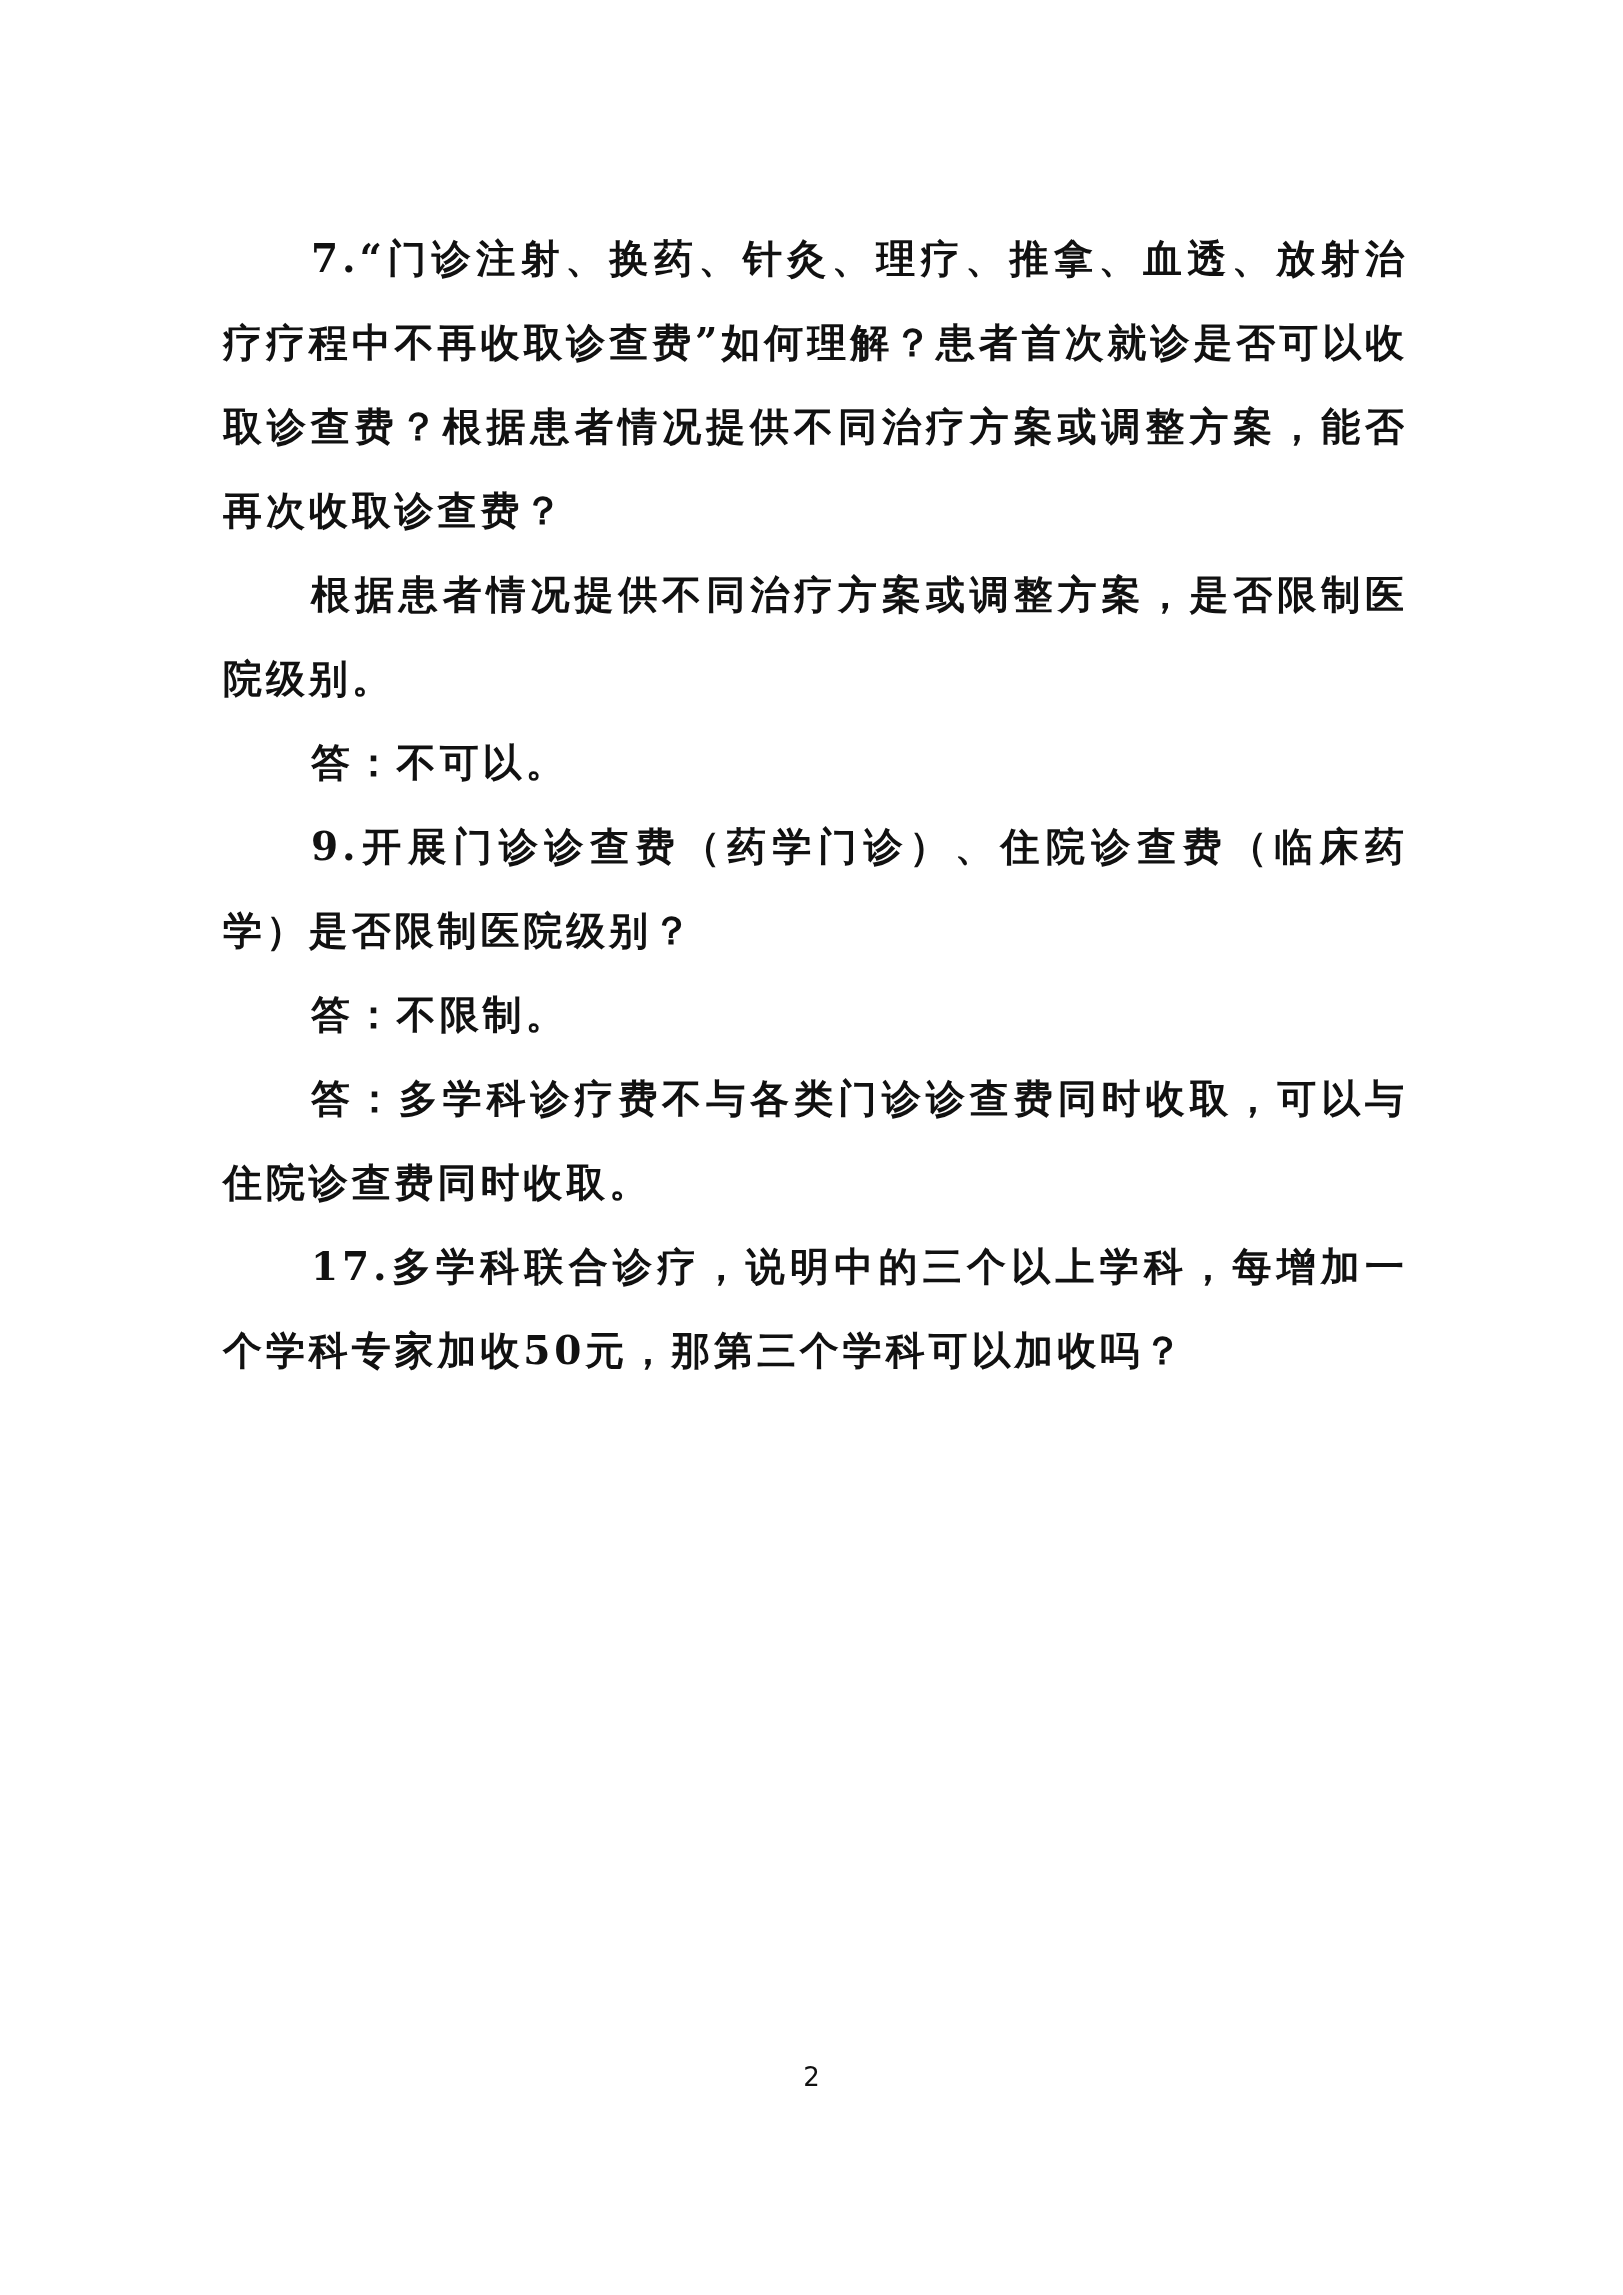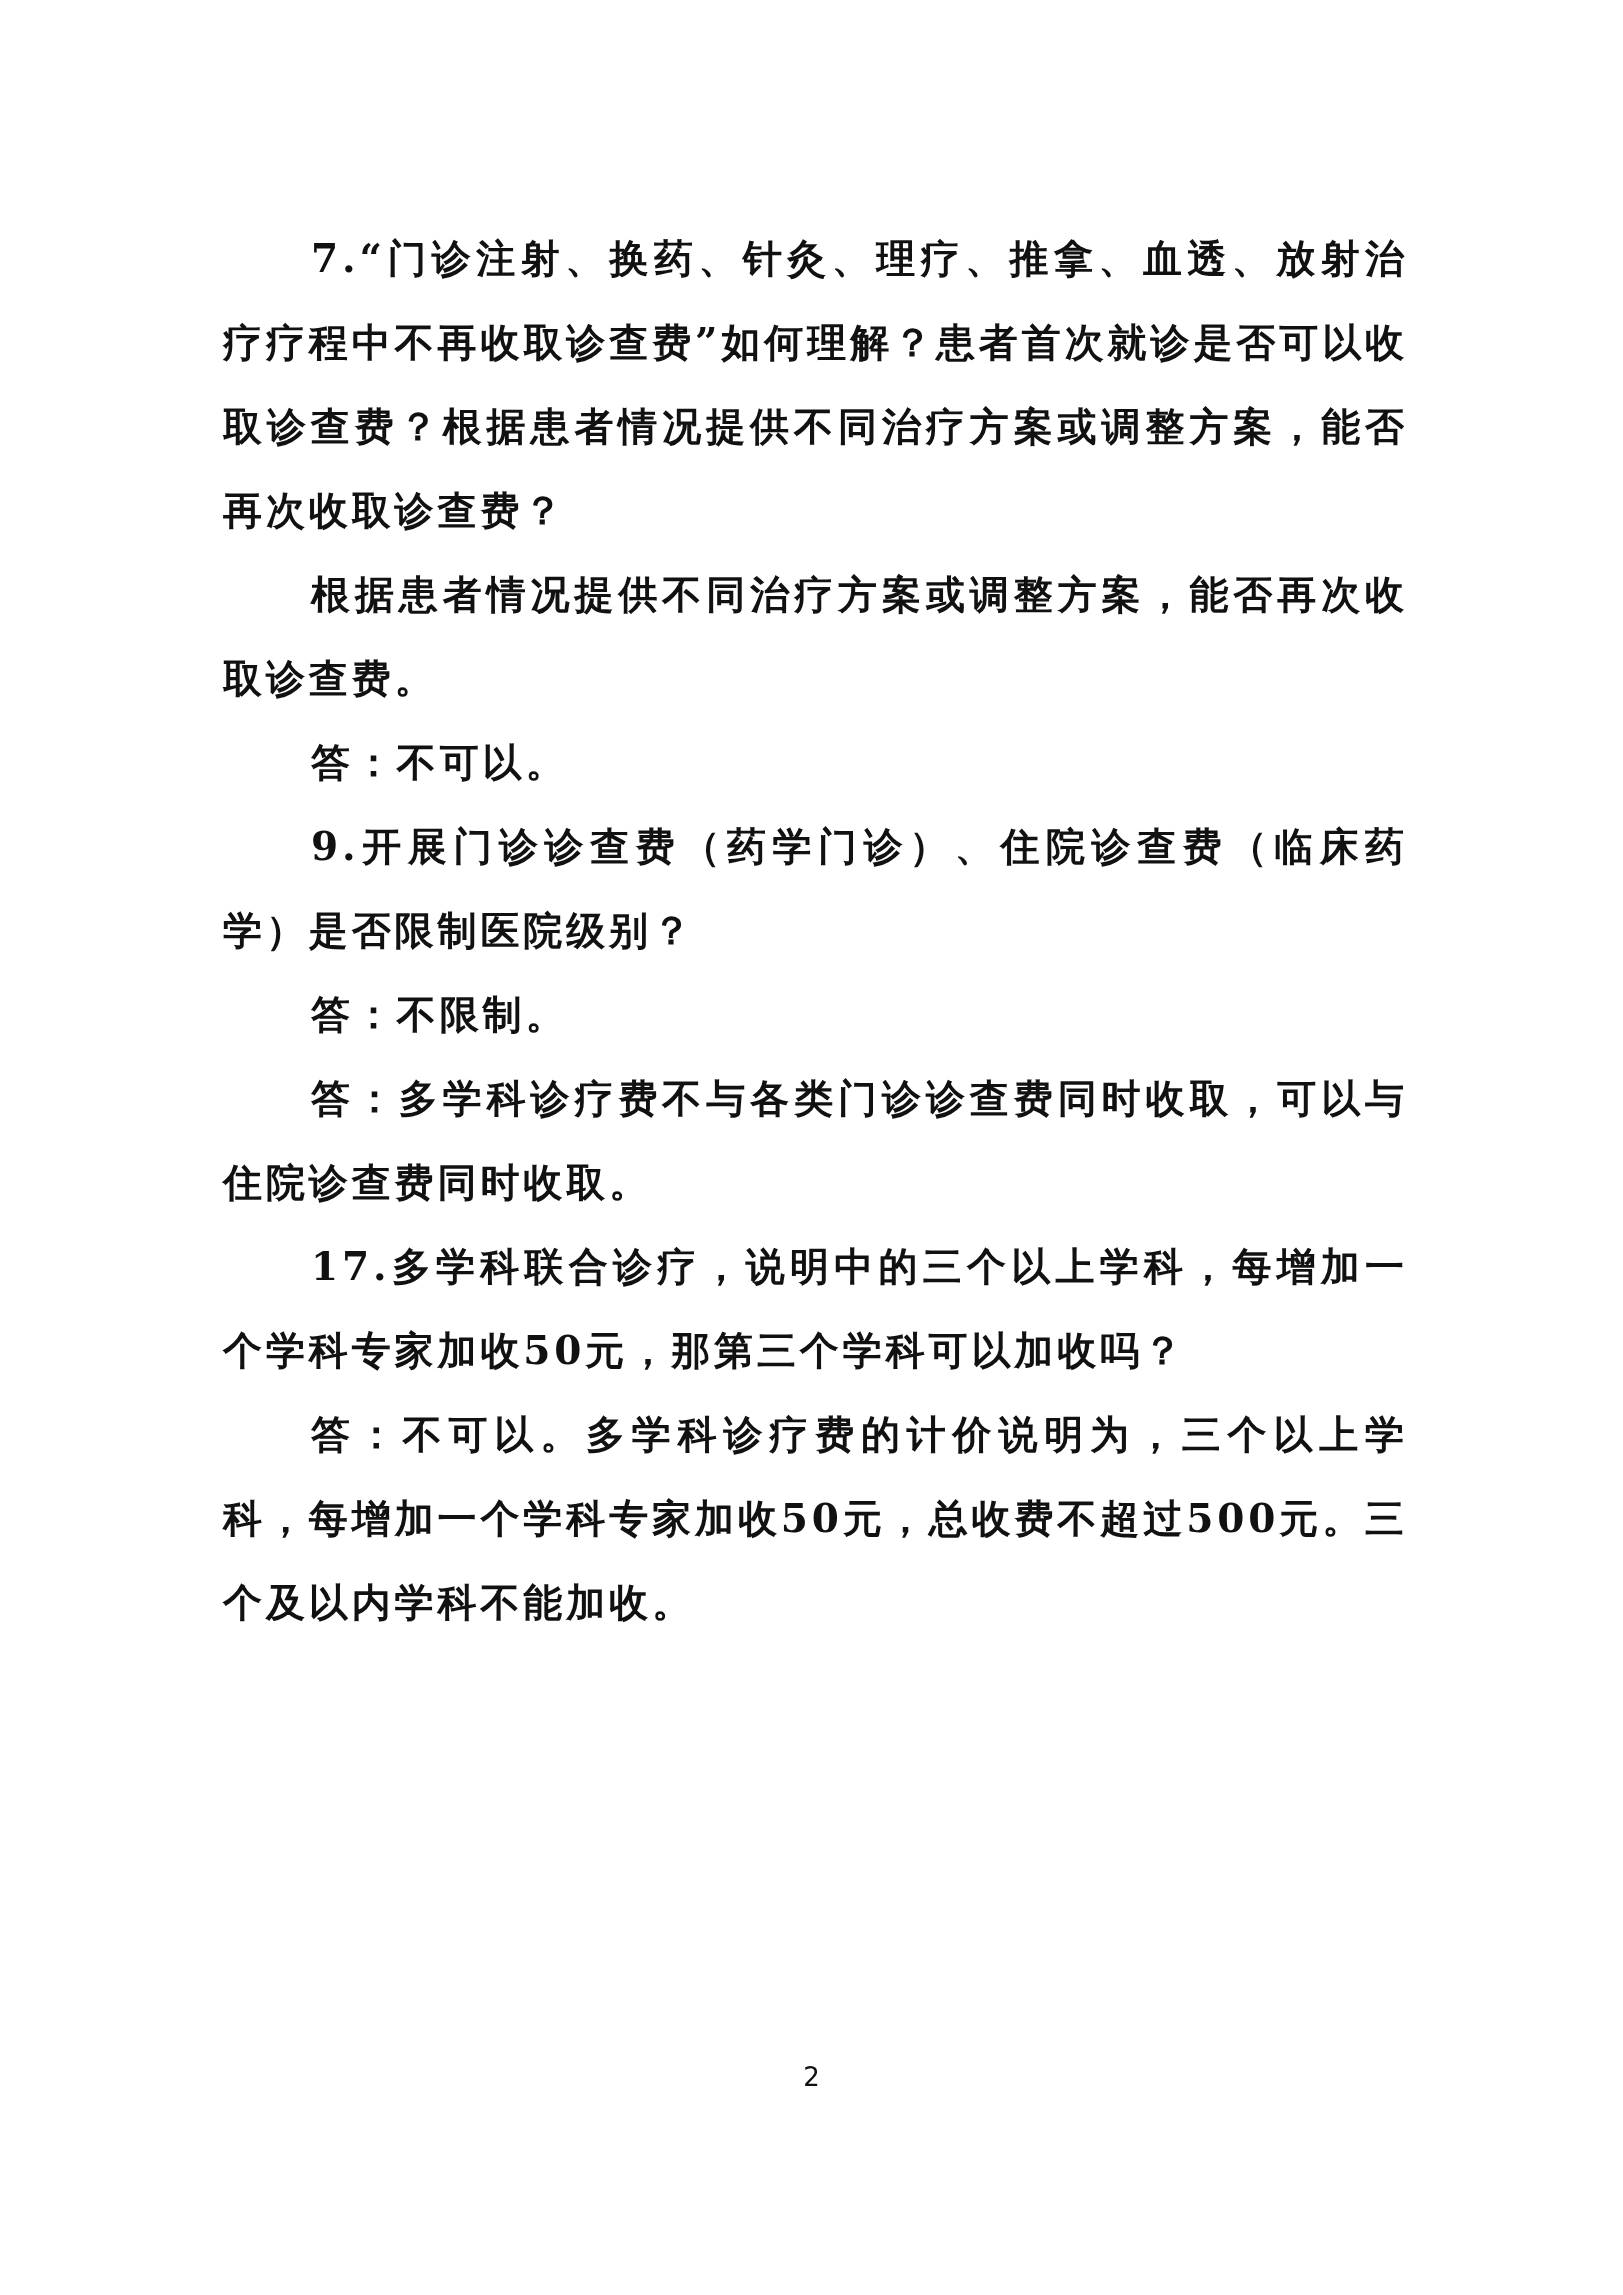--- a/index.html
+++ b/index.html
@@ -24,23 +24,22 @@
       position: absolute; left: 0; width: 1623px; top: 2062px;
       text-align: center; font-size: 26px;
       font-family: "DejaVu Sans", "Liberation Sans", sans-serif;
     }
   </style>
 </head>
 <body>
 
 <div class="page">
   <p class="para indent">7.“门诊注射、换药、针灸、理疗、推拿、血透、放射治疗疗程中不再收取诊查费”如何理解？患者首次就诊是否可以收取诊查费？根据患者情况提供不同治疗方案或调整方案，能否再次收取诊查费？</p>
-  <p class="para indent">根据患者情况提供不同治疗方案或调整方案，能否再次收取诊查费。</p>
+  <p class="para indent">根据患者情况提供不同治疗方案或调整方案，是否限制医院级别。</p>
   <p class="para indent">答：不可以。</p>
   <p class="para indent">9.开展门诊诊查费（药学门诊）、住院诊查费（临床药学）是否限制医院级别？</p>
   <p class="para indent">答：不限制。</p>
   <p class="para indent">答：多学科诊疗费不与各类门诊诊查费同时收取，可以与住院诊查费同时收取。</p>
   <p class="para indent">17.多学科联合诊疗，说明中的三个以上学科，每增加一个学科专家加收50元，那第三个学科可以加收吗？</p>
-  <p class="para indent">答：不可以。多学科诊疗费的计价说明为，三个以上学科，每增加一个学科专家加收50元，总收费不超过500元。三个及以内学科不能加收。</p>
 </div>
 
 <div class="page-number">2</div>
 
 
 </body></html>

